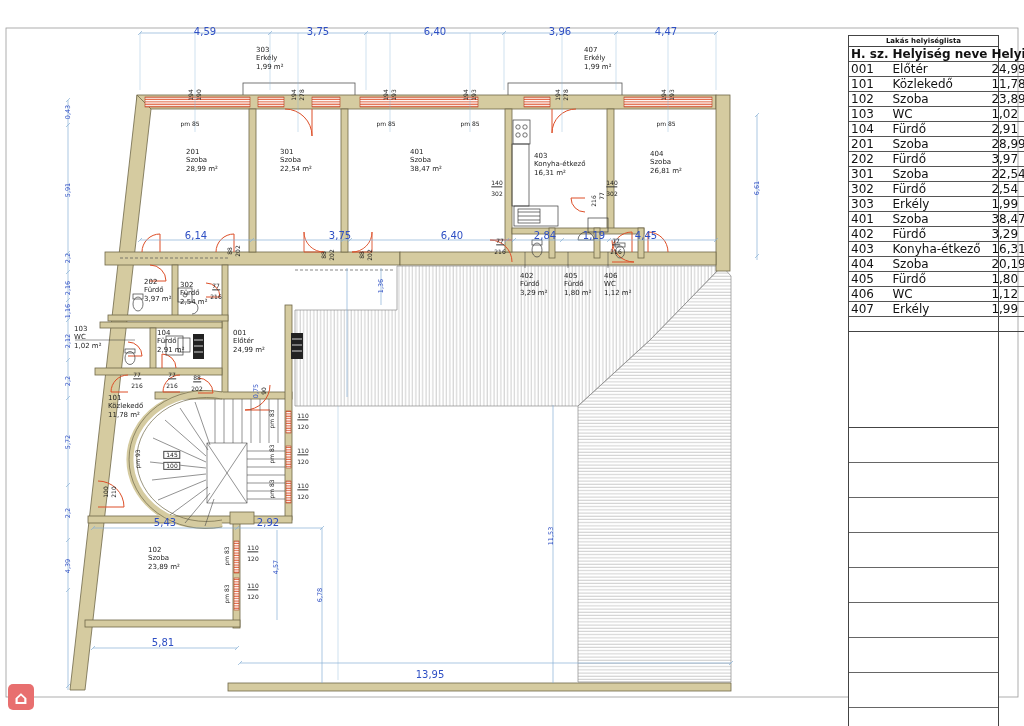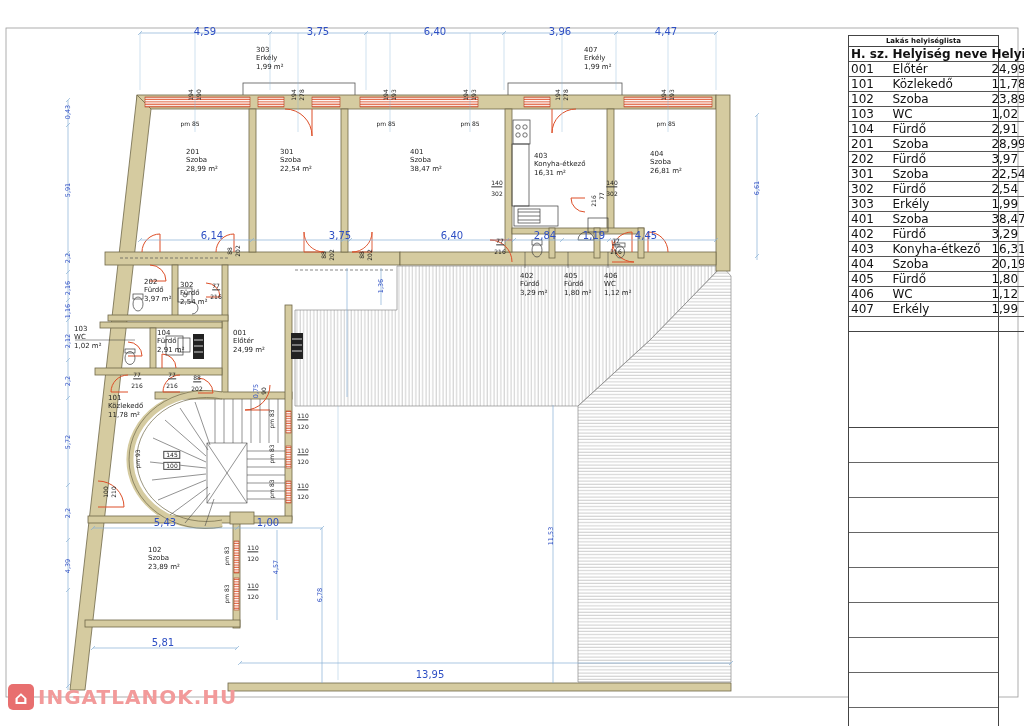--- a/index.html
+++ b/index.html
@@ -262,28 +262,28 @@
 Közlekedő
 11,78 m²</div>
       <div class="lbl r" style="left: 148px; top: 546px;">102
 Szoba
 23,89 m²</div>
       <div class="lbl d" style="left: 205px; top: 32px;">4,59</div>
       <div class="lbl d" style="left: 318px; top: 32px;">3,75</div>
       <div class="lbl d" style="left: 435px; top: 32px;">6,40</div>
       <div class="lbl d" style="left: 560px; top: 32px;">3,96</div>
       <div class="lbl d" style="left: 666px; top: 32px;">4,47</div>
-      <div class="lbl d" style="left: 196px; top: 236px; margin-left: 16px;">6,14</div>
+      <div class="lbl d" style="left: 196px; top: 236px;">6,14</div>
       <div class="lbl d" style="left: 340px; top: 236px;">3,75</div>
       <div class="lbl d" style="left: 452px; top: 236px;">6,40</div>
       <div class="lbl d" style="left: 545px; top: 236px;">2,84</div>
       <div class="lbl d" style="left: 594px; top: 236px;">1,19</div>
       <div class="lbl d" style="left: 646px; top: 236px;">4,45</div>
       <div class="lbl d" style="left: 165px; top: 523px;">5,43</div>
-      <div class="lbl d" style="left: 268px; top: 523px;">1,00</div>
+      <div class="lbl d" style="left: 268px; top: 523px;">2,92</div>
       <div class="lbl d" style="left: 163px; top: 643px;">5,81</div>
       <div class="lbl d" style="left: 430px; top: 659px; margin-top: 16px;">13,95</div>
       <div class="lbl dv" style="left: 68px; top: 112px;">0,43</div>
       <div class="lbl dv" style="left: 68px; top: 190px;">5,91</div>
       <div class="lbl dv" style="left: 68px; top: 258px;">2,2</div>
       <div class="lbl dv" style="left: 68px; top: 288px;">2,16</div>
       <div class="lbl dv" style="left: 68px; top: 311px;">1,16</div>
       <div class="lbl dv" style="left: 68px; top: 341px;">2,12</div>
       <div class="lbl dv" style="left: 68px; top: 381px;">2,2</div>
       <div class="lbl dv" style="left: 68px; top: 442px;">5,72</div>
@@ -472,16 +472,15 @@
         <div class="emptyrow"></div>
         <div class="emptyrow"></div>
         <div class="emptyrow"></div>
         <div class="emptyrow"></div>
         <div class="emptyrow"></div>
       </div>
   </div>
 
   <div id="logo">
     <div class="ic">⌂</div>
-    <div class="tx">INGATLANOK.HU</div>
   </div>
 
 </div>
 
 </body></html>

